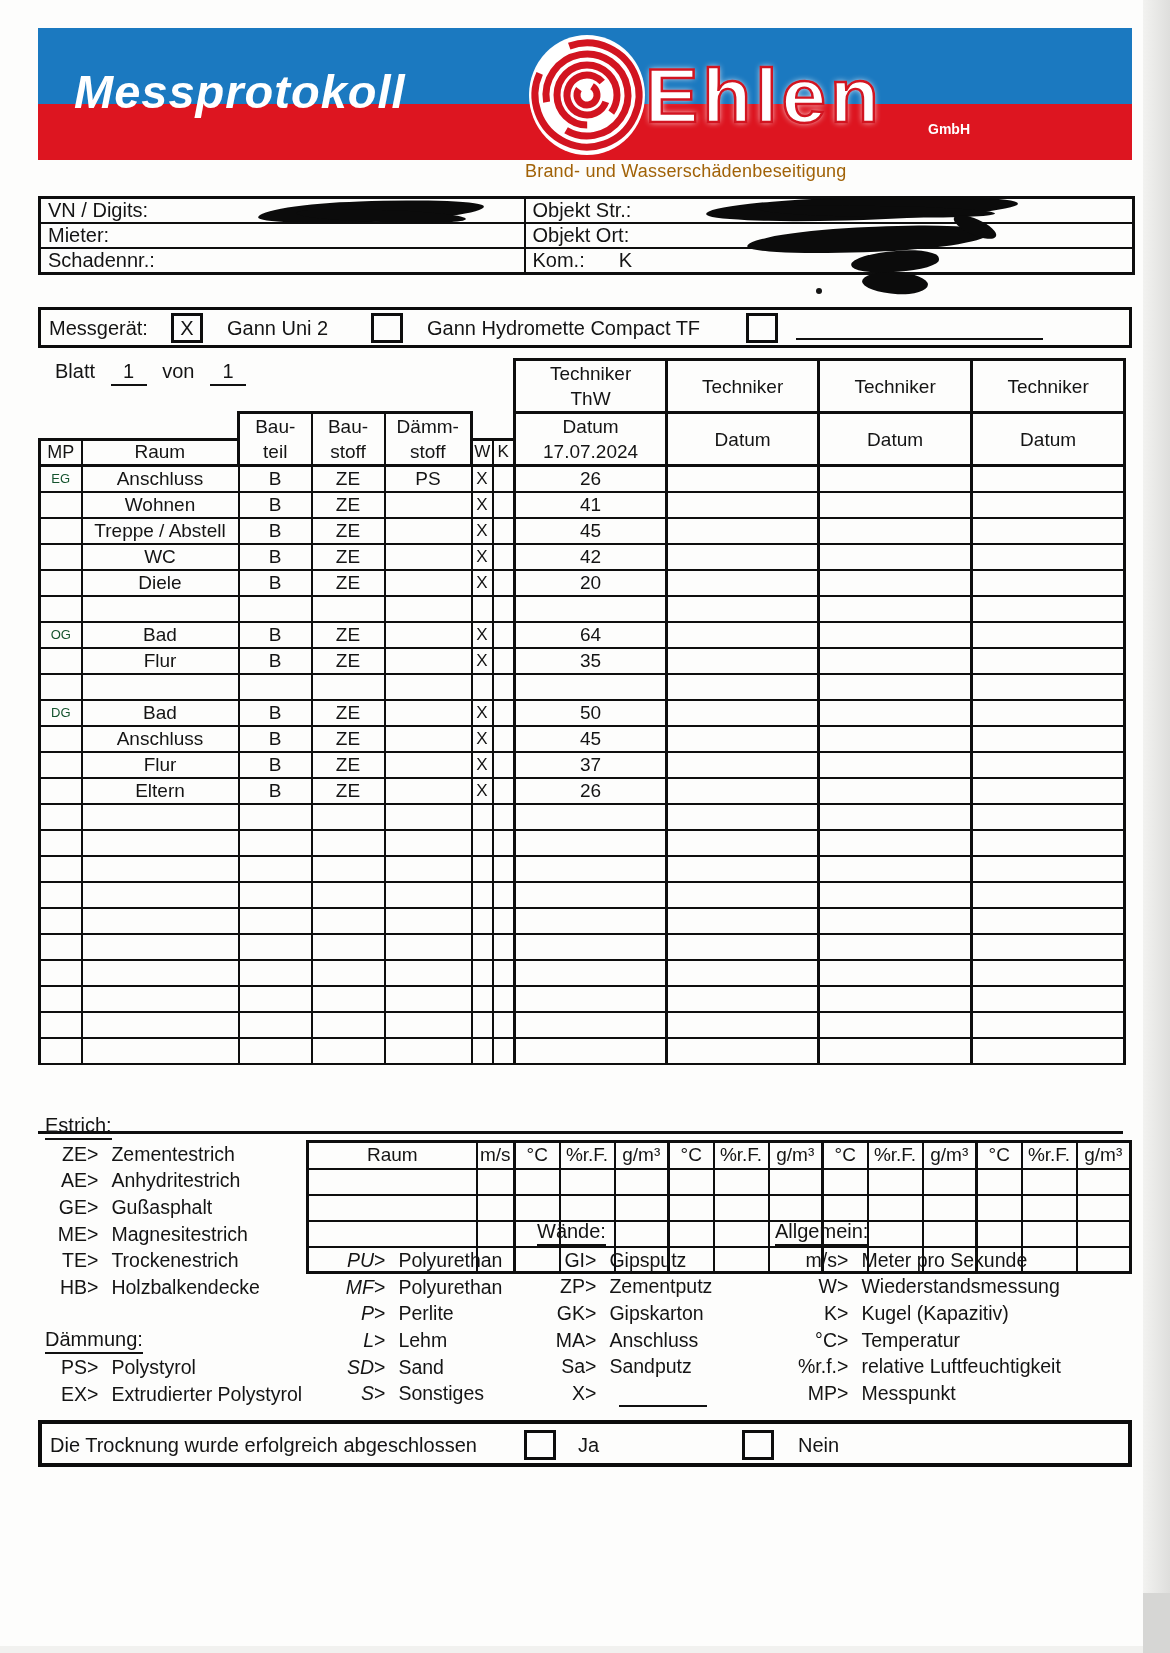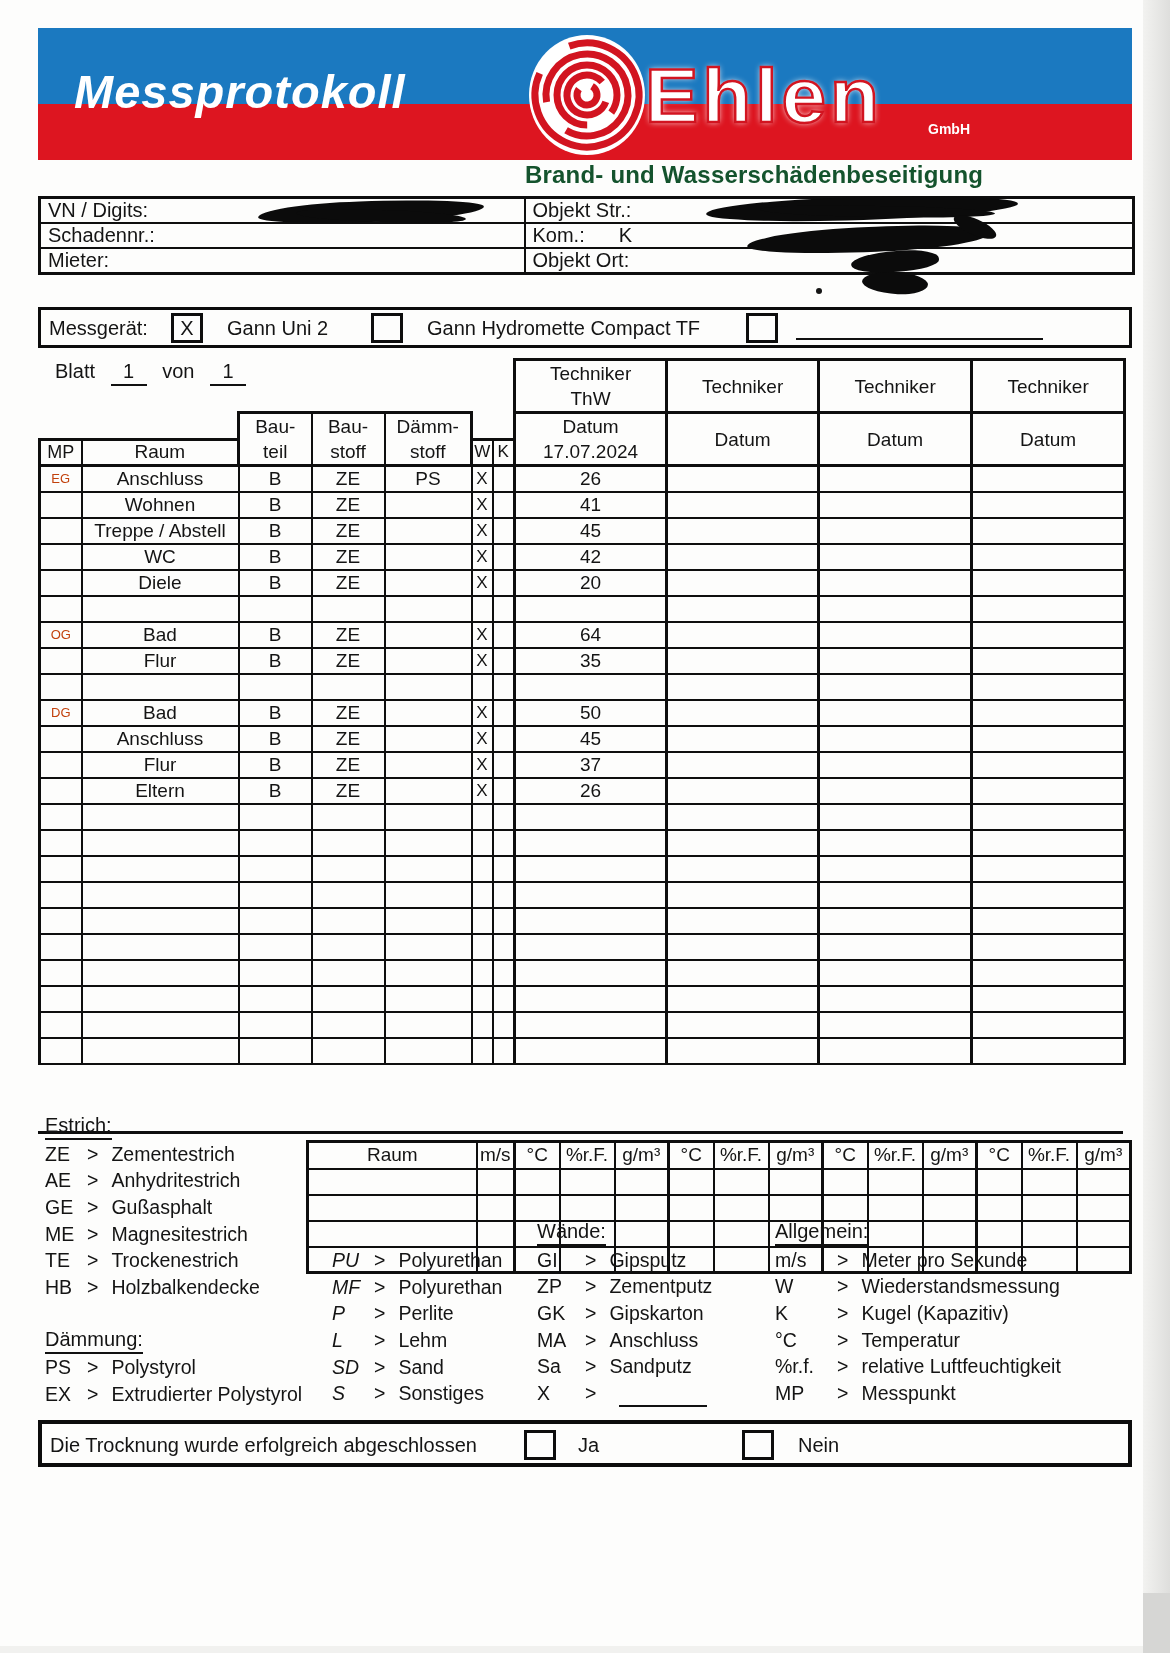--- a/index.html
+++ b/index.html
@@ -18,22 +18,22 @@
   .banner { position:absolute; left:38px; top:28px; width:1094px; height:132px; }
   .banner-blue { position:absolute; left:0; top:0; width:100%; height:76px; background:#1b79c0; }
   .banner-red  { position:absolute; left:0; top:76px; width:100%; height:56px; background:#dd1520; }
   .banner-title { position:absolute; left:36px; top:36px; font-size:47px; font-weight:bold;
     font-style:italic; color:#ffffff; letter-spacing:1px; white-space:nowrap; }
   .logo-spiral { position:absolute; left:487px; top:5px; }
   .brand-word { position:absolute; left:607px; top:22px; font-size:80px; font-weight:bold;
     color:#ffffff; letter-spacing:4px; -webkit-text-stroke:2.5px #d21420;
     text-shadow:0 0 7px rgba(255,255,255,.95), 0 0 2px #ffffff; transform:scaleY(.95); white-space:nowrap; }
   .brand-suffix { position:absolute; left:890px; top:93px; font-size:14px; font-weight:bold; color:#ffffff; }
-  .subtitle { position:absolute; left:525px; top:161px; font-size:24px; font-weight:bold;
-    color:#14532d; letter-spacing:.2px; white-space:nowrap; }
+  .subtitle { position:absolute; left:525px; top:161px; font-size:18px; font-weight:normal;
+    color:#a16207; letter-spacing:.2px; white-space:nowrap; }
 
   
   .fields-table { position:absolute; left:38px; top:196px; border-collapse:collapse; table-layout:fixed; }
   .fields-table td { border:2px solid #0e0e0e; height:25px; padding:0 0 0 7px;
     font-size:20px; white-space:nowrap; overflow:hidden; }
   .fields-table { border:3px solid #0e0e0e; }
   .field-value-offset { margin-left:34px; }
 
   .redact { position:absolute; background:#0b0b0b; z-index:5; }
   .dot { position:absolute; width:6px; height:6px; background:#151515; border-radius:50%; }
@@ -58,34 +58,34 @@
     height:26px; overflow:hidden; white-space:nowrap; }
   #main-table td.ghost { border:none; background:transparent; }
   .bt3 { border-top-width:3px !important; }
   .bb3 { border-bottom-width:3px !important; }
   .bl3 { border-left-width:3px !important; }
   .br3 { border-right-width:3px !important; }
   .rA td { height:48px; font-size:20px; }
   .rB td { height:44px; }
   .rC td { height:24px; }
   .hdr-two-line { line-height:25px; }
-  .c-mp { font-size:13px !important; color:#c2410c; }
+  .c-mp { font-size:13px !important; color:#14532d; }
   #main-table td.hd-mp { font-size:18px !important; }
   .main-bottom-edge { position:absolute; left:38px; top:1131px; width:1085px; height:3px; background:#0e0e0e; }
 
   
   #sub-table { position:absolute; left:306px; top:1140px; border-collapse:collapse;
     table-layout:fixed; border:3px solid #0e0e0e; }
   #sub-table td { border:2px solid #0e0e0e; padding:0; text-align:center;
     font-size:19px; height:26px; overflow:hidden; white-space:nowrap; }
   #sub-table .sub-hd td { height:27px; }
 
   
   .lg-col { position:absolute; font-size:19.5px; }
-  .lg-slot { height:26.7px; display:flex; align-items:center; white-space:nowrap; }
+  .lg-slot { height:26.7px; display:flex; align-items:center; white-space:nowrap;text-align:right; }
   .lg-head span { border-bottom:2px solid #111; padding-bottom:1px; font-size:20px; }
   .lg-code { display:inline-block; }
   .lg-sep { display:inline-block; margin-right:13px; }
   .col-c1 .lg-code { width:42px; }
   .col-c2 .lg-code { width:42px;font-style:italic; }
   .col-c3 .lg-code { width:48px; }
   .col-c4 .lg-code { width:62px; }
   .lg-blank { display:inline-block; width:88px; border-bottom:2.5px solid #111;
     height:20px; margin-left:10px; transform:translateY(4px); }
 
@@ -125,26 +125,26 @@
     <colgroup>
         <col style="width:485px">
         <col style="width:609px">
       </colgroup>
     <tbody>
         <tr>
       <td><span>VN / Digits:</span></td>
       <td><span>Objekt Str.:</span></td>
     </tr>
     <tr>
+      <td><span>Mieter:</span></td>
+      <td><span>Objekt Ort:</span></td>
+    </tr>
+    <tr>
       <td><span>Schadennr.:</span></td>
       <td><span>Kom.:</span><span class="field-value-offset">K</span></td>
-    </tr>
-    <tr>
-      <td><span>Mieter:</span></td>
-      <td><span>Objekt Ort:</span></td>
     </tr>
   </tbody>
     </table>
 
   <div class="redact" style="left:258px;top:201px;width:226px;height:21px;border-radius:45% 55% 50% 50%/60% 45% 55% 40%;transform:rotate(-2deg);"></div>
   <div class="redact" style="left:296px;top:210px;width:170px;height:12px;border-radius:50%/60%;transform:rotate(2deg);"></div>
   <div class="redact" style="left:706px;top:197px;width:312px;height:23px;border-radius:48% 52% 55% 45%/55% 48% 52% 45%;transform:rotate(-1.6deg);"></div>
   <div class="redact" style="left:760px;top:206px;width:235px;height:11px;border-radius:50%/60%;transform:rotate(1deg);"></div>
   <div class="redact" style="left:747px;top:227px;width:242px;height:25px;border-radius:52% 48% 45% 55%/58% 42% 55% 45%;transform:rotate(-2.5deg);"></div>
   <div class="redact" style="left:952px;top:219px;width:46px;height:16px;border-radius:50%;transform:rotate(24deg);"></div>

